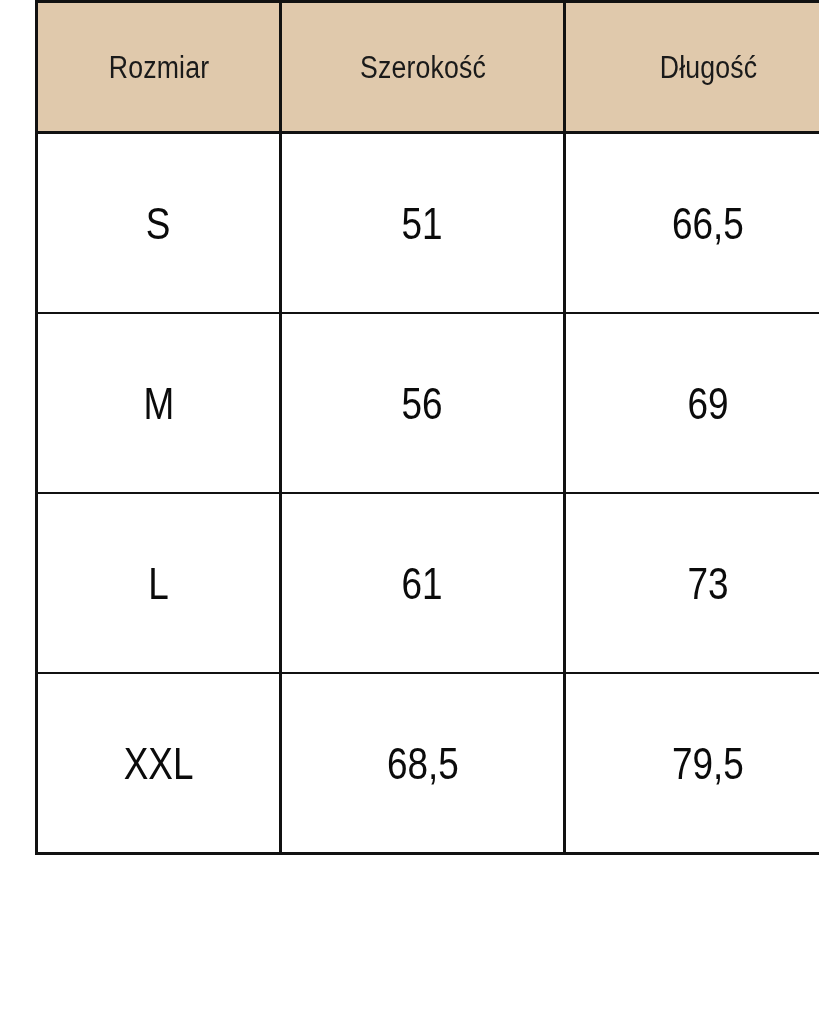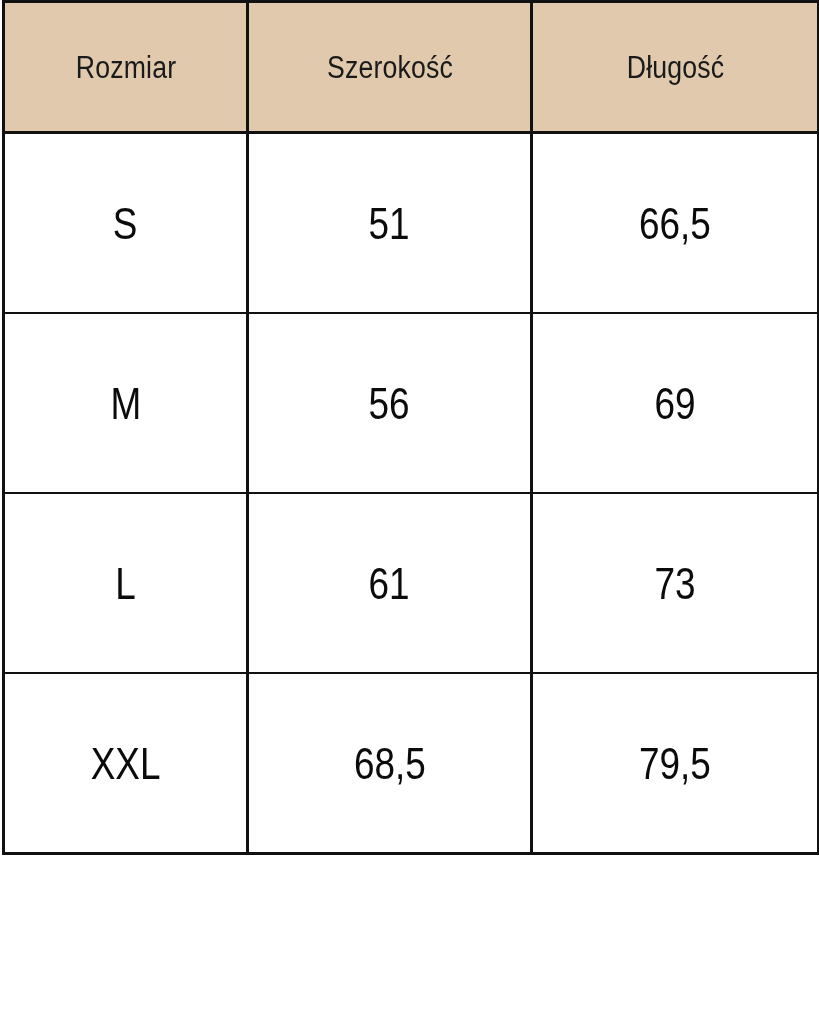--- a/index.html
+++ b/index.html
@@ -14,20 +14,21 @@
     overflow: hidden;
     font-family: "Liberation Sans", "DejaVu Sans", sans-serif;
     -webkit-font-smoothing: antialiased;
   }
 
   .size-table-wrap {
     position: relative;
     width: 819px;
     height: 892px;
     box-sizing: border-box;
+    padding-left: 33px;
   }
 
   table.size-table {
     width: 815px;
     margin: 0 0 0 2px;
     border-collapse: collapse;
     table-layout: fixed;
     border-left: 3px solid #111111;
     border-right: 3px solid #111111;
     border-top: 3px solid #111111;

